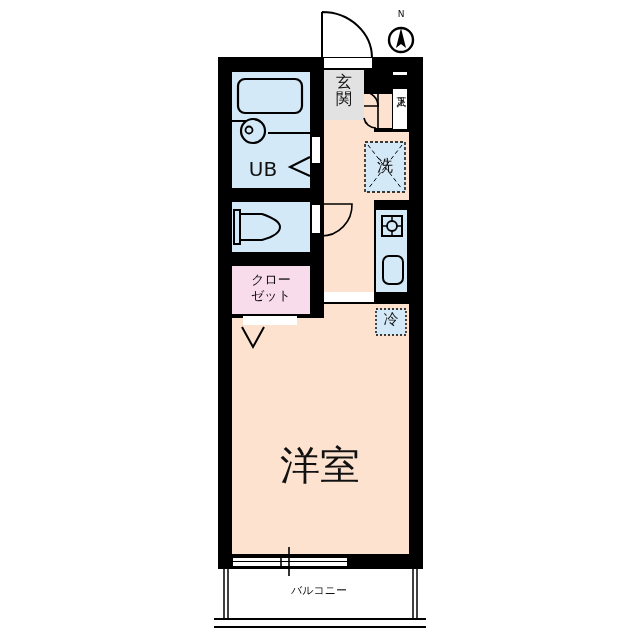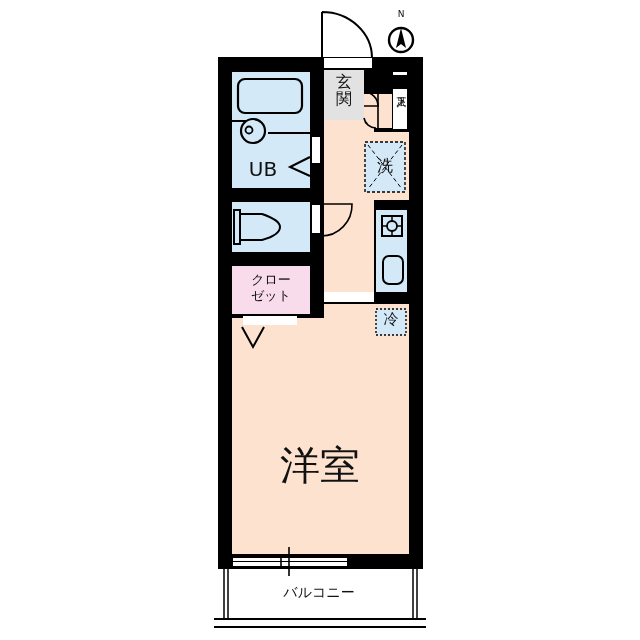--- a/index.html
+++ b/index.html
@@ -111,13 +111,13 @@
 
 <div class="lbl" style="left:232px;top:272px;width:78px;font-size:13px;line-height:1.25;">
   <div>クロー</div>
   <div>ゼット</div>
 </div>
 
 <span class="lbl" style="left:377px;top:312px;width:28px;font-size:15px;">冷</span>
 
 <span class="lbl" style="left:260px;top:424px;width:120px;font-size:40px;margin-top:20px;">洋室</span>
 
-<span class="lbl" style="left:228px;top:585px;width:182px;font-size:14px;">バルコニー</span>
+<span class="lbl" style="left:228px;top:585px;width:182px;font-size:11px;">バルコニー</span>
 
 </body></html>

